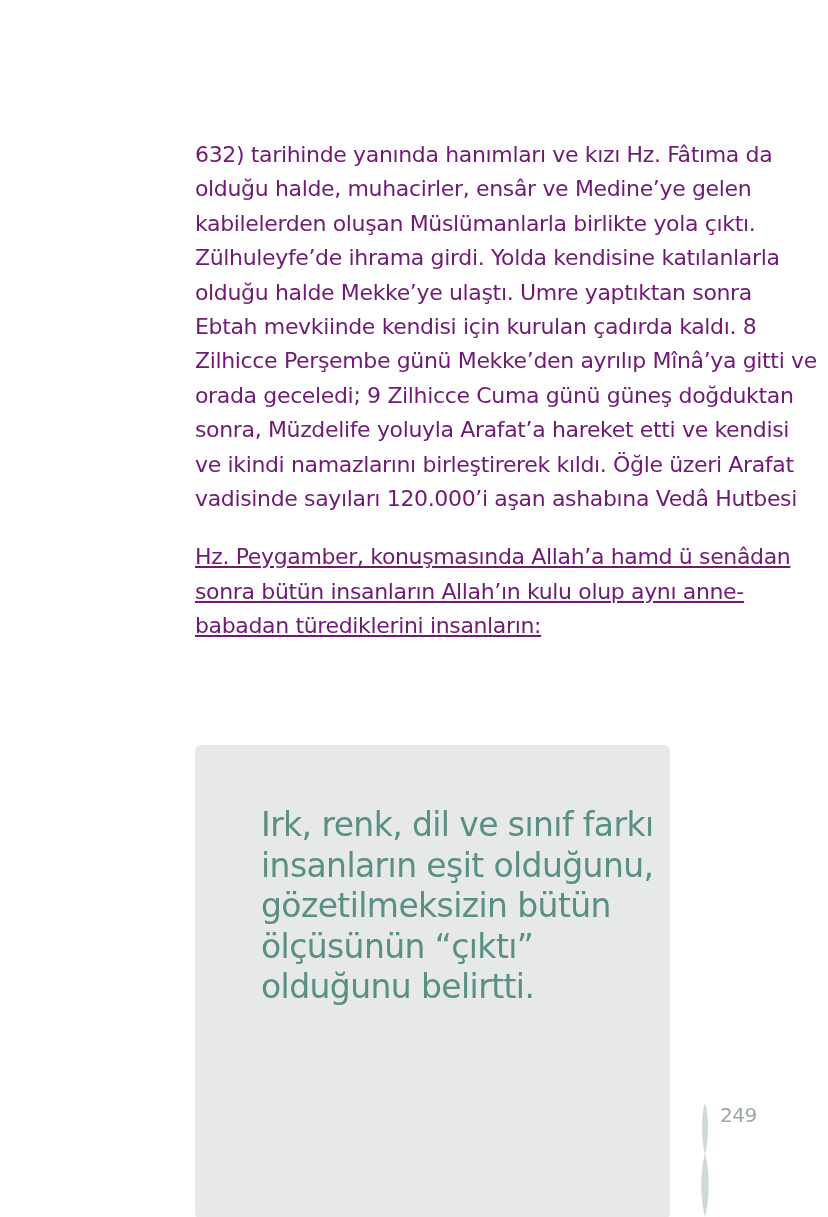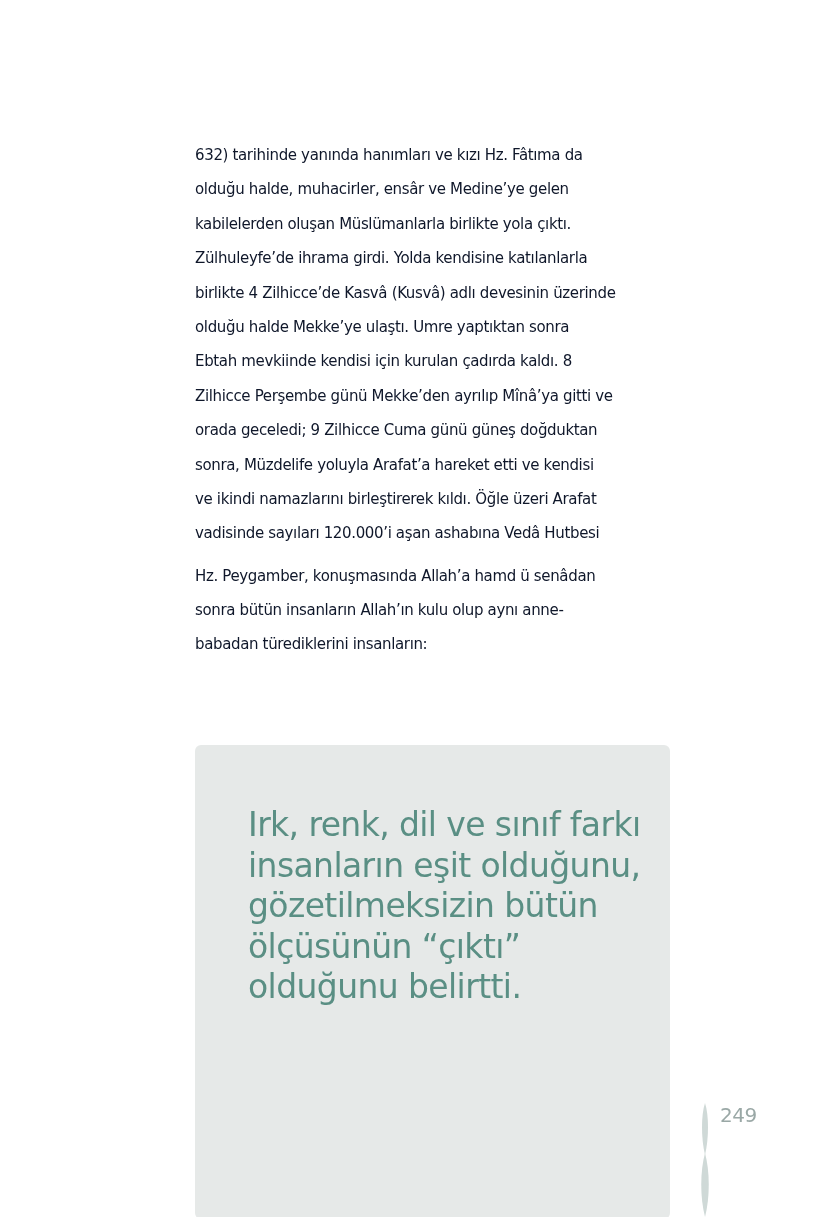--- a/index.html
+++ b/index.html
@@ -12,48 +12,49 @@
       height: 1217px;
       position: relative;
       overflow: hidden;
       font-family: "DejaVu Sans", sans-serif;
     }
     .body-text {
       position: absolute;
       left: 195px;
       top: 138px;
       width: 500px;
-      color: #0f172a;
-      font-size: 15px;
+      color: #701a75;
+      font-size: 22px;
       letter-spacing: -0.35px;
     }
     .para {
       margin: 0;
     }
     .para .line {
       display: block;
       height: 34.4px;
       line-height: 34.4px;
       white-space: nowrap;
     }
     .para-2 {
-      margin-top: 8px;
+      margin-top: 24px;
+      text-decoration: underline;
     }
     .quote-box {
       position: absolute;
       left: 195px;
       top: 745px;
       width: 475px;
       height: 474px;
       background: #e6e9e8;
       border-radius: 6px;
     }
     .quote-text {
       position: absolute;
-      left: 53px;
+      left: 66px;
       top: 60px;
       width: 420px;
       color: #5a8f84;
       font-size: 33px;
       font-weight: normal;
       letter-spacing: -0.6px;
     }
     .quote-text .line {
       display: block;
       height: 40.5px;
@@ -80,21 +81,20 @@
   </style>
 </head>
 <body>
 
 <div class="body-text">
   <p class="para para-1">
     <span class="line">632) tarihinde yanında hanımları ve kızı Hz. Fâtıma da</span>
     <span class="line">olduğu halde, muhacirler, ensâr ve Medine’ye gelen</span>
     <span class="line">kabilelerden oluşan Müslümanlarla birlikte yola çıktı.</span>
     <span class="line">Zülhuleyfe’de ihrama girdi. Yolda kendisine katılanlarla</span>
-    <span class="line">birlikte 4 Zilhicce’de Kasvâ (Kusvâ) adlı devesinin üzerinde</span>
     <span class="line">olduğu halde Mekke’ye ulaştı. Umre yaptıktan sonra</span>
     <span class="line">Ebtah mevkiinde kendisi için kurulan çadırda kaldı. 8</span>
     <span class="line">Zilhicce Perşembe günü Mekke’den ayrılıp Mînâ’ya gitti ve</span>
     <span class="line">orada geceledi; 9 Zilhicce Cuma günü güneş doğduktan</span>
     <span class="line">sonra, Müzdelife yoluyla Arafat’a hareket etti ve kendisi</span>
     <span class="line">ve ikindi namazlarını birleştirerek kıldı. Öğle üzeri Arafat</span>
     <span class="line">vadisinde sayıları 120.000’i aşan ashabına Vedâ Hutbesi</span>
   </p>
   <p class="para para-2">
     <span class="line">Hz. Peygamber, konuşmasında Allah’a hamd ü senâdan</span>

